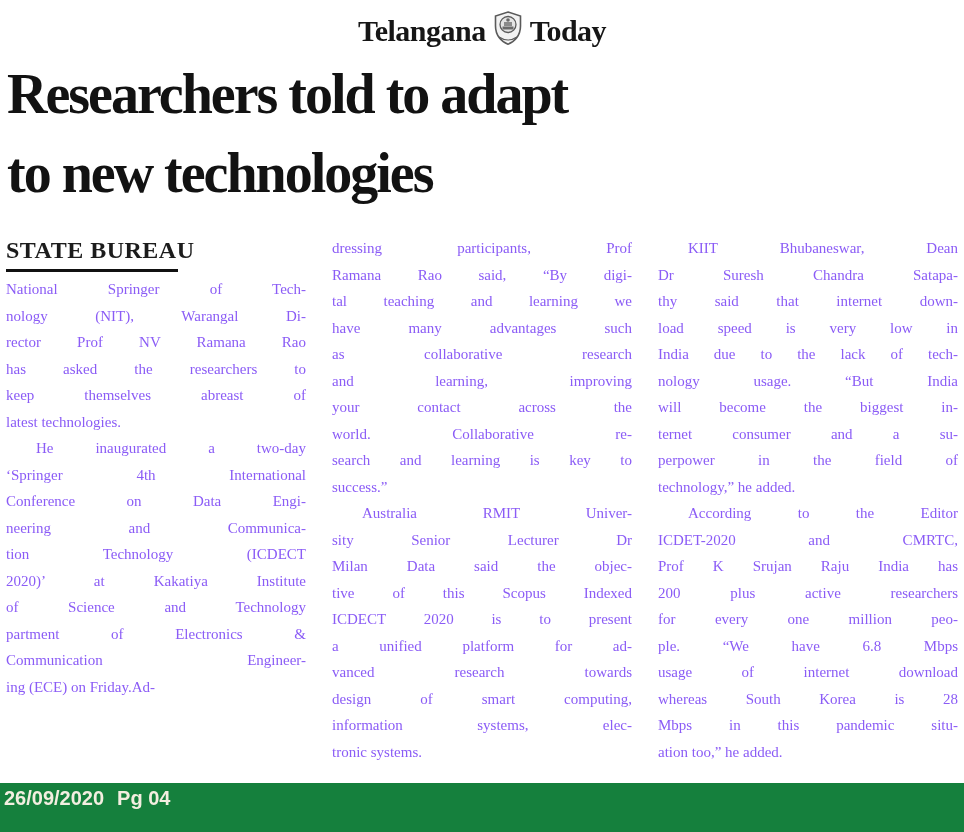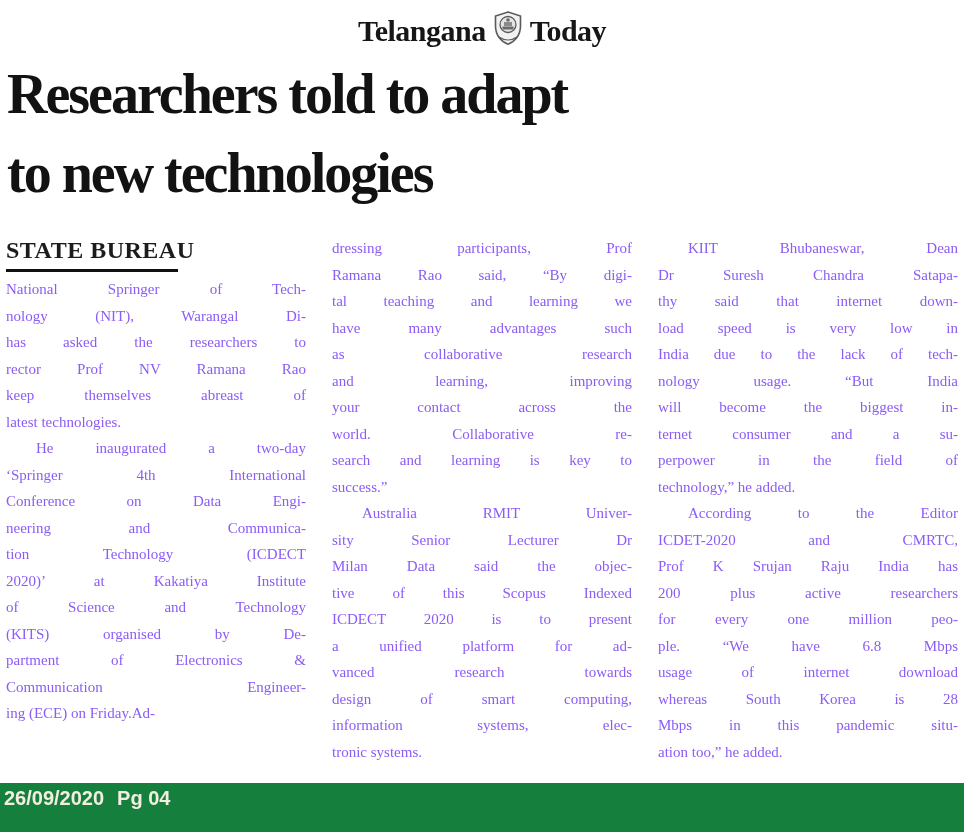--- a/index.html
+++ b/index.html
@@ -93,32 +93,31 @@
 
   <div class="article">
     <div class="column">
       <div>
         <div class="bureau">STATE BUREAU</div>
         <div class="byline-rule"></div>
       </div>
       <div class="col-body">
           <div class="line">National Springer of Tech-</div>
           <div class="line">nology (NIT), Warangal Di-</div>
+          <div class="line">rector Prof NV Ramana Rao</div>
           <div class="line">has asked the researchers to</div>
-          <div class="line">rector Prof NV Ramana Rao</div>
           <div class="line">keep themselves abreast of</div>
           <div class="line last">latest technologies.</div>
           <div class="line indent">He inaugurated a two-day</div>
           <div class="line">‘Springer 4th International</div>
           <div class="line">Conference on Data Engi-</div>
           <div class="line">neering and Communica-</div>
           <div class="line">tion Technology (ICDECT</div>
           <div class="line">2020)’ at Kakatiya Institute</div>
           <div class="line">of Science and Technology</div>
-          <div class="line">(KITS) organised by De-</div>
           <div class="line">partment of Electronics &amp;</div>
           <div class="line">Communication Engineer-</div>
           <div class="line last">ing (ECE) on Friday.Ad-</div>
         </div>
     </div>
     <div class="column">
       <div class="col-body">
           <div class="line">dressing participants, Prof</div>
           <div class="line">Ramana Rao said, “By digi-</div>
           <div class="line">tal teaching and learning we</div>

